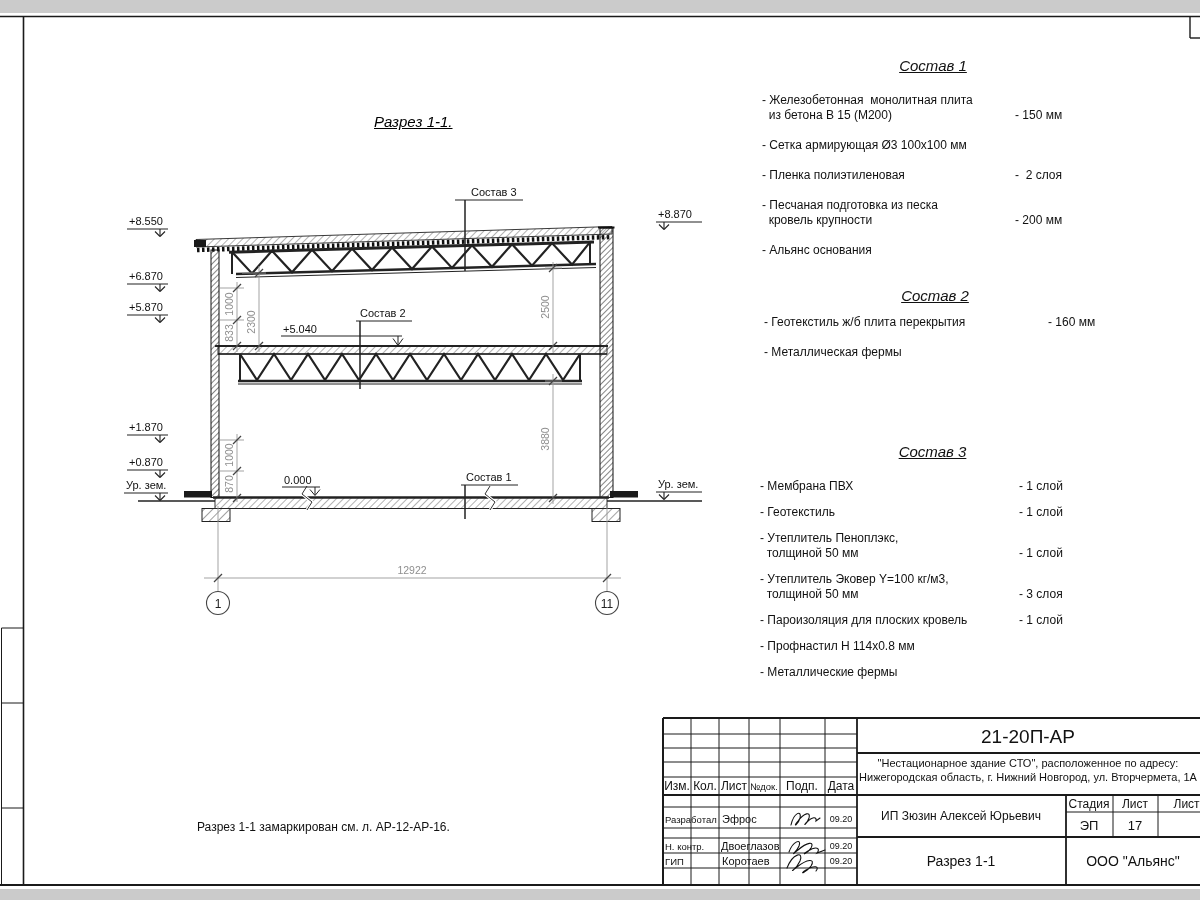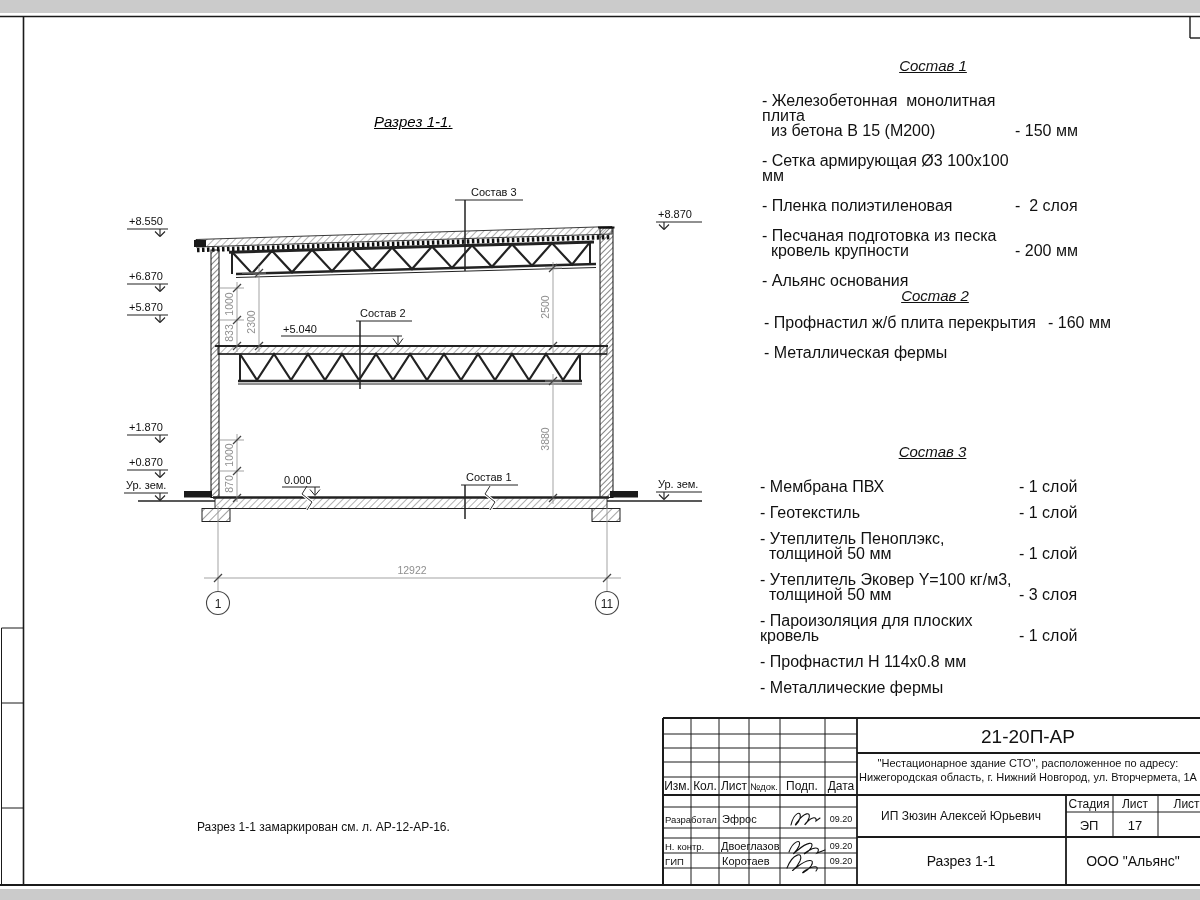--- a/index.html
+++ b/index.html
@@ -9,21 +9,21 @@
   svg{position:absolute;left:0;top:0}
   svg text{font-family:"Liberation Sans",sans-serif}
   .lbl{fill:#111;font-size:11px}
   .dimtxt{fill:#8f8f8f;font-size:10.5px}
   .tb{fill:#111}
   .dwg-title{position:absolute;left:374px;top:113px;font-size:15px;font-style:italic;
              text-decoration:underline;color:#000000}
   .note{position:absolute;left:197px;top:820px;font-size:12px;color:#111}
   .comp{position:absolute;color:#111}
   .comp-title{font-style:italic;font-size:15px;text-align:center;text-decoration:underline}
-  .comp-item{display:flex;align-items:flex-end;font-size:16px;line-height:15px}
+  .comp-item{display:flex;align-items:flex-end;font-size:12px;line-height:15px}
   .comp-item .nm{white-space:pre-wrap;flex:none}
   .comp-item .vl{white-space:pre}
   .s1{left:762px;top:57px;width:342px}
   .s1 .comp-items{margin-top:19px}
   .s1 .comp-item{margin-bottom:15px}
   .s1 .nm{width:253px}
   .s2{left:764px;top:287px;width:342px}
   .s2 .comp-items{margin-top:11px}
   .s2 .comp-item{margin-bottom:15px}
   .s2 .nm{width:284px}
@@ -350,21 +350,21 @@
         <span class="nm">- Альянс основания</span>
         <span class="vl"></span>
       </div>
   </div>
 </div>
 
 <div class="comp s2">
   <div class="comp-title">Состав 2</div>
   <div class="comp-items">
     <div class="comp-item">
-        <span class="nm">- Профнастил ж/б плита перекрытия</span>
+        <span class="nm">- Геотекстиль ж/б плита перекрытия</span>
         <span class="vl">- 160 мм</span>
       </div>
     <div class="comp-item">
         <span class="nm">- Металлическая фермы</span>
         <span class="vl"></span>
       </div>
   </div>
 </div>
 
 <div class="comp s3">

